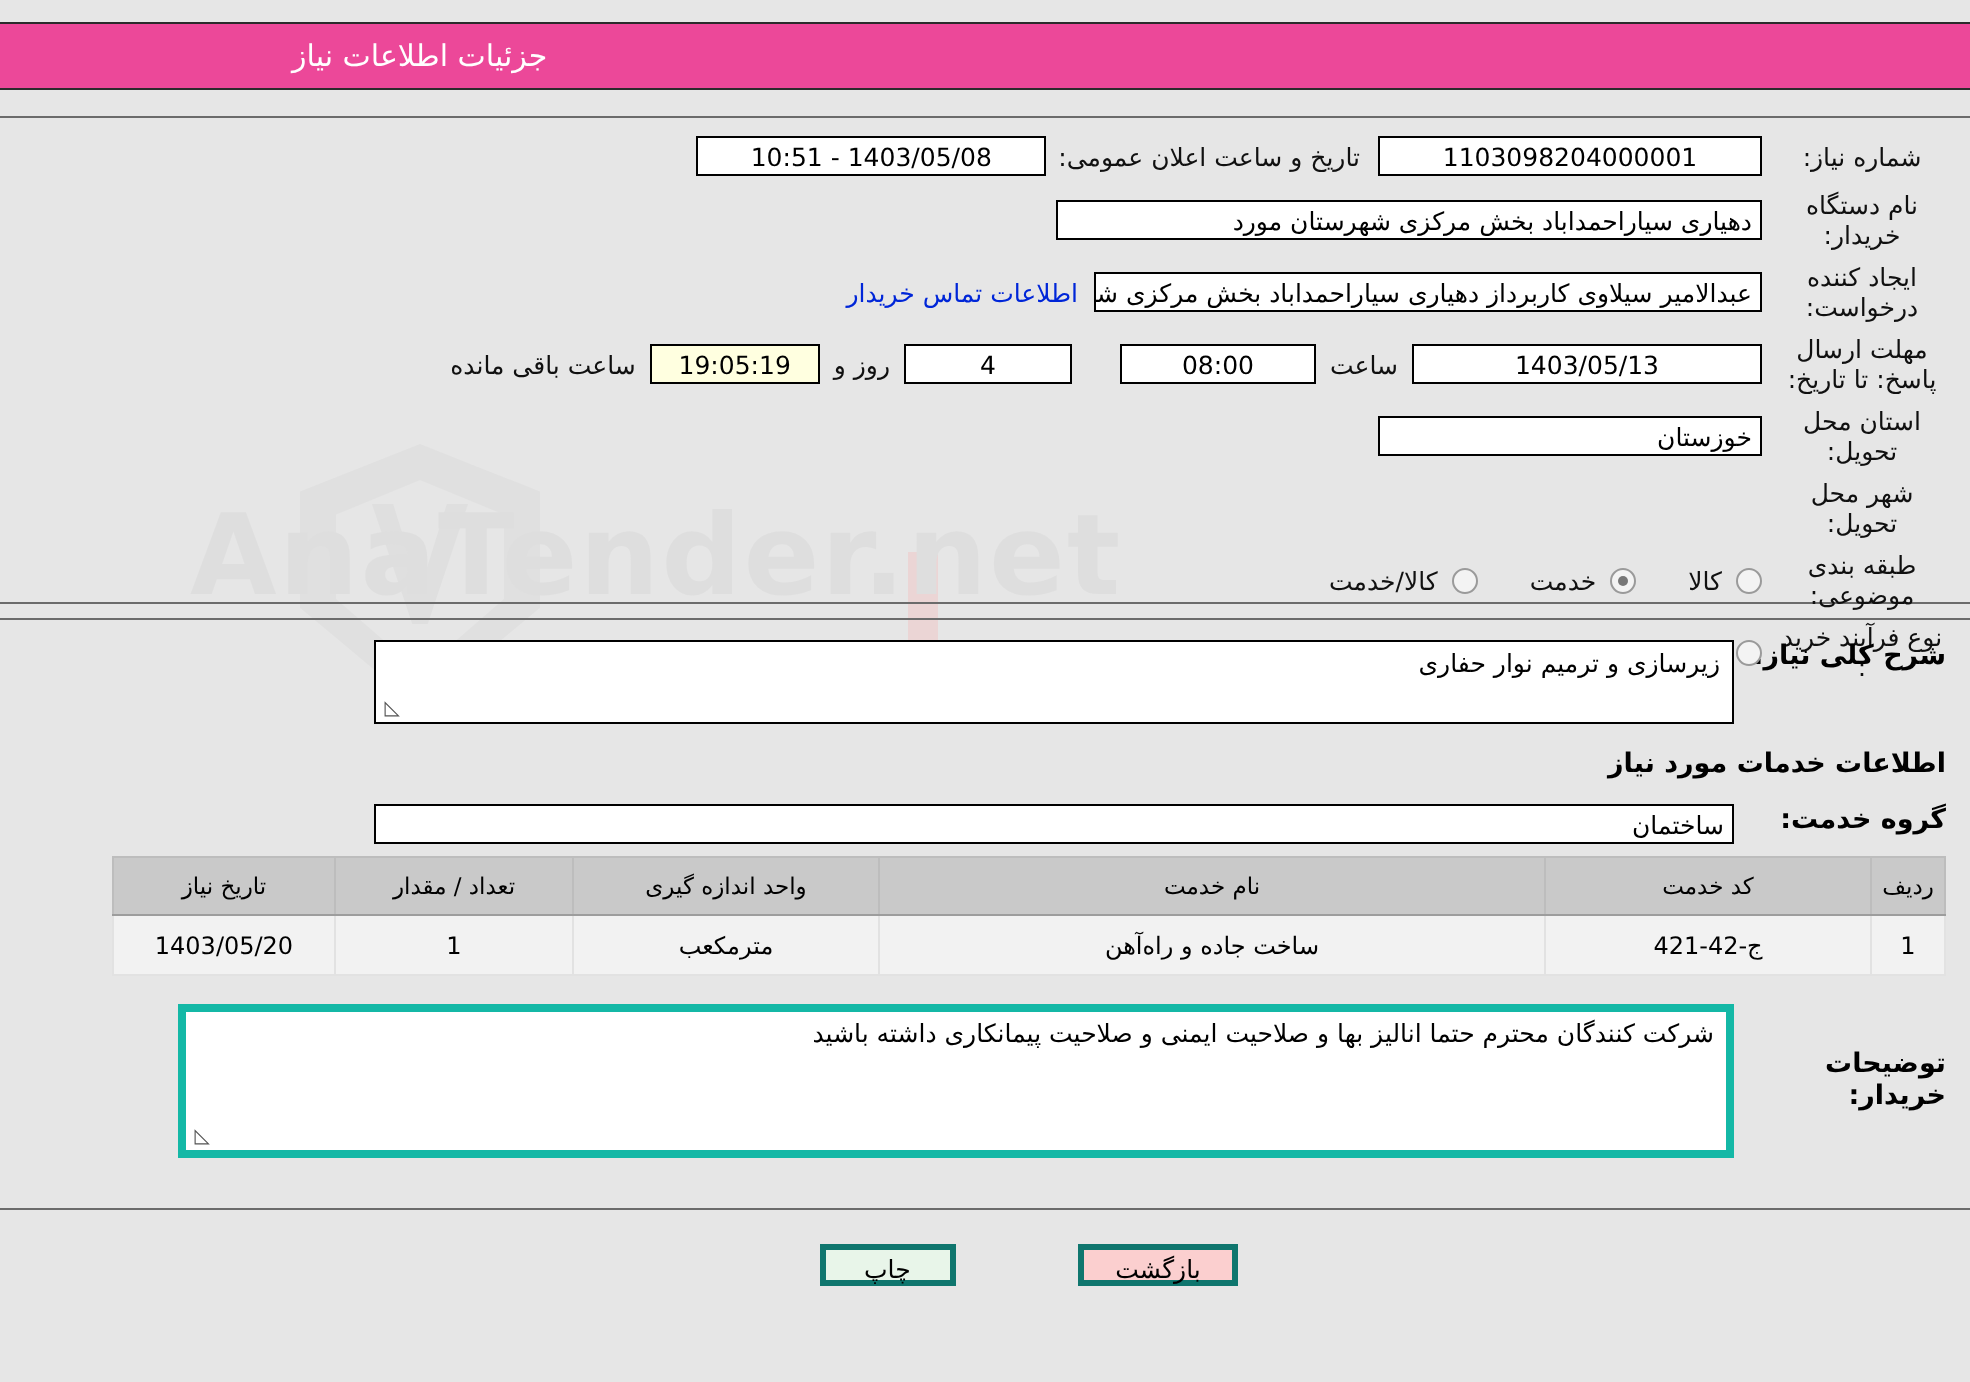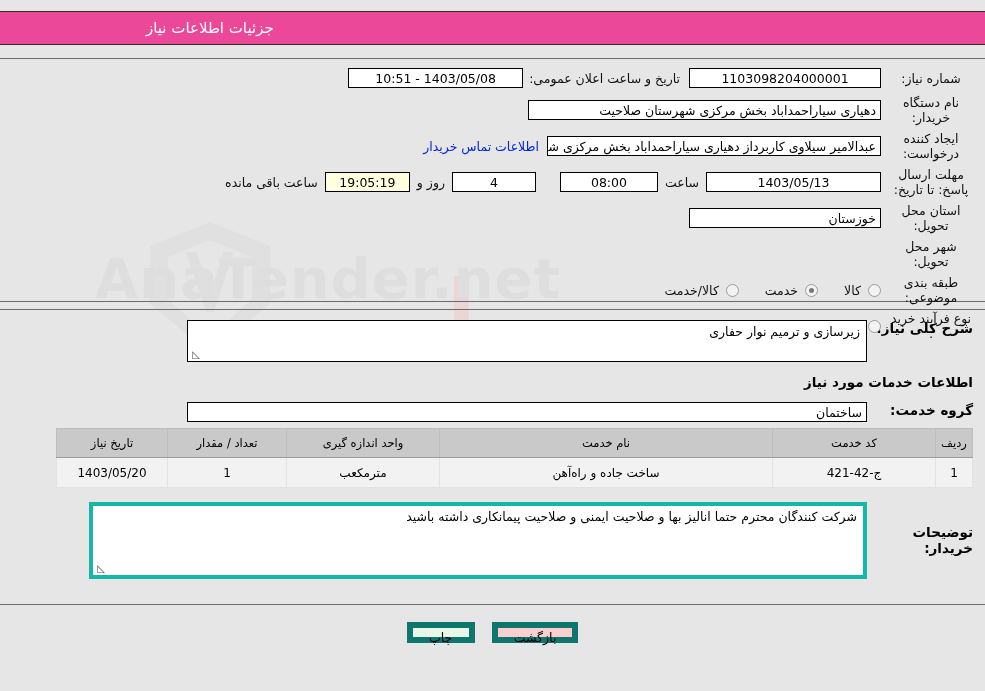--- a/index.html
+++ b/index.html
@@ -358,30 +358,31 @@
   
   #button-bar {
     display: flex;
     flex-direction: row;
     justify-content: center;
     align-items: center;
     gap: 17px;
     margin-top: 17px;
   }
   .btn {
-    border: 6px solid #0f766e;
+    border: 3px solid #0f766e;
     font-size: 12.5px;
     height: 21px;
     line-height: 19px;
     padding: 0 16px;
     box-sizing: border-box;
     text-align: center;
     cursor: pointer;
     color: #000;
     min-width: 68px;
+    margin-left: 44px;
   }
   .btn-print  { background: #e8f5e9; }
   .btn-back   { background: #fbcfcf; }
 </style>
 </head>
 <body>
 
 <div id="watermark">
   <div class="wm-shield"></div>
   <div class="wm-shield-inner"></div>
@@ -400,21 +401,21 @@
 
     <div class="form-row">
       <span class="lbl">شماره نیاز:</span>
       <div class="field w-need-no ta-center">1103098204000001</div>
       <span class="announce-lbl">تاریخ و ساعت اعلان عمومی:</span>
       <div class="field w-date ta-center">1403/05/08 - 10:51</div>
     </div>
 
     <div class="form-row">
       <span class="lbl">نام دستگاه خریدار:</span>
-      <div class="field w-org ta-right">دهیاری سیاراحمداباد بخش مرکزی شهرستان صلاحیت</div>
+      <div class="field w-org ta-right">دهیاری سیاراحمداباد بخش مرکزی شهرستان مورد</div>
     </div>
 
     <div class="form-row">
       <span class="lbl">ایجاد کننده درخواست:</span>
       <div class="field w-creator ta-right">عبدالامیر سیلاوی کاربرداز دهیاری سیاراحمداباد بخش مرکزی شهرستان هویزه</div>
       <span class="link">اطلاعات تماس خریدار</span>
     </div>
 
     <div class="form-row">
       <span class="lbl two-line">مهلت ارسال پاسخ: تا تاریخ:</span>

